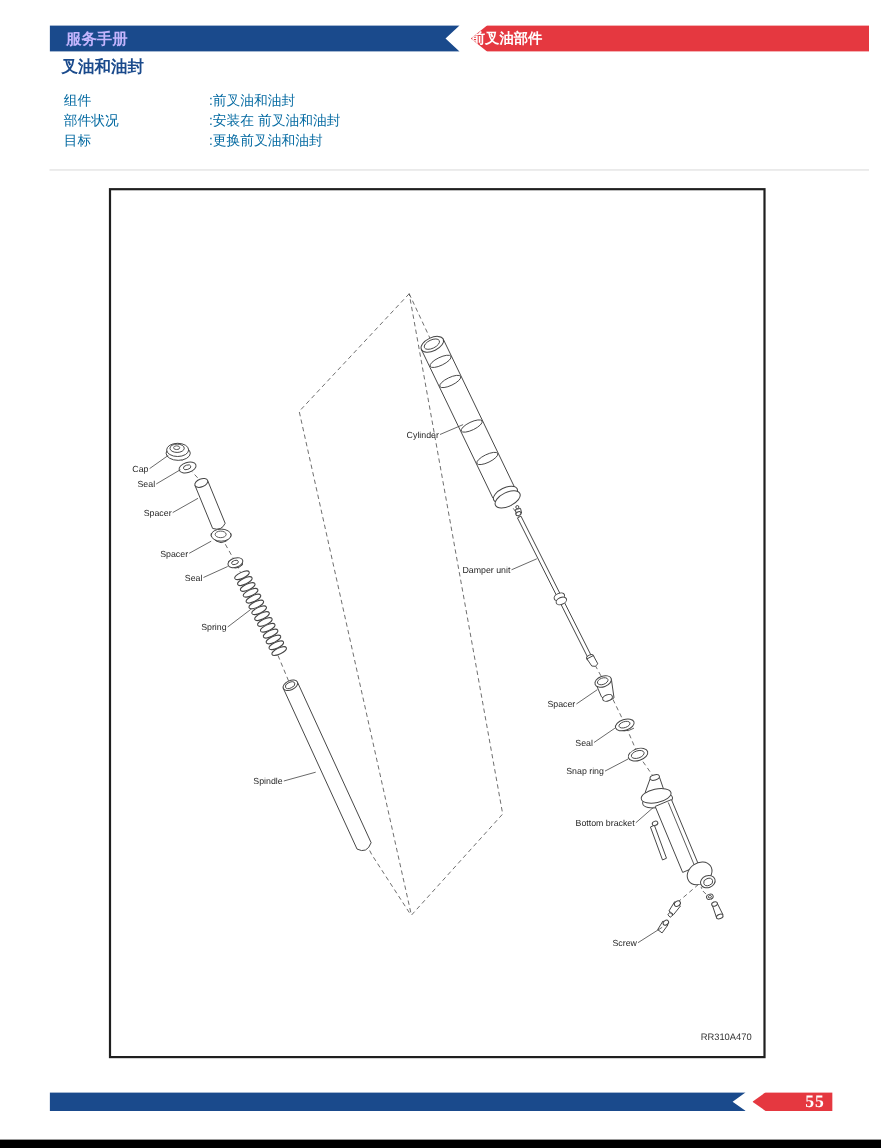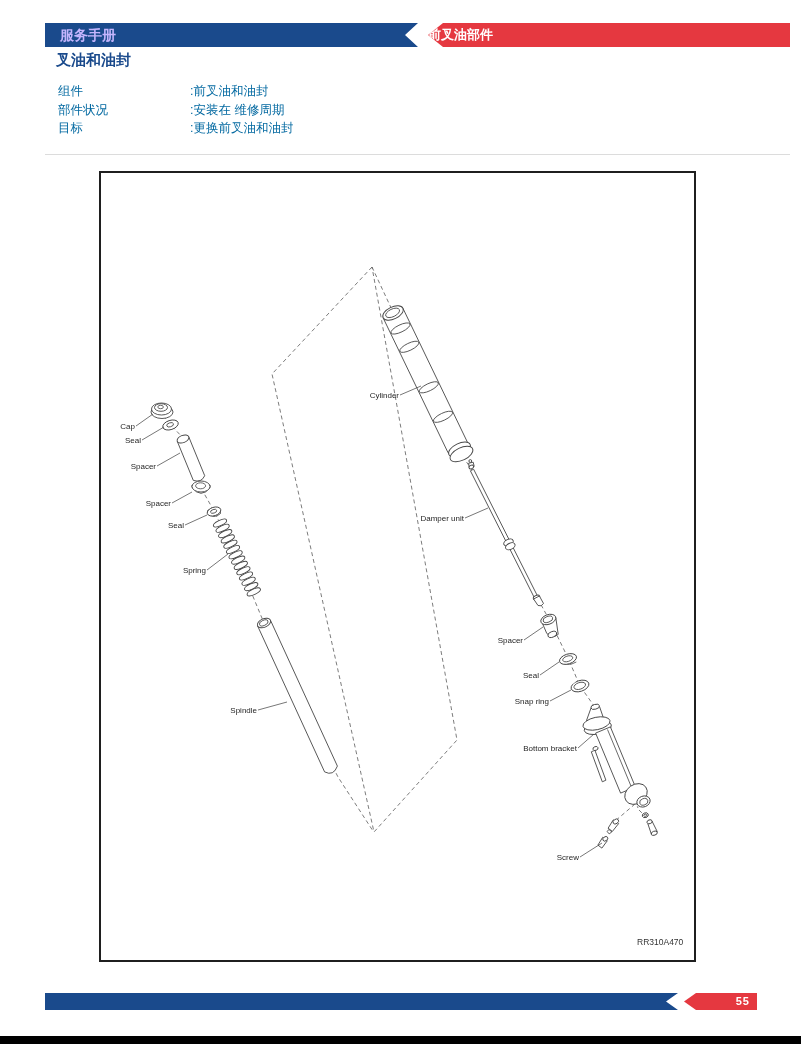--- a/index.html
+++ b/index.html
@@ -44,44 +44,45 @@
   .leader{fill:none;stroke:#3c3c3c;stroke-width:0.7;}
   .lbl{font-family:"Liberation Sans","DejaVu Sans",sans-serif;font-size:8px;fill:#1f1f1f;}
   .code{font-family:"Liberation Sans","DejaVu Sans",sans-serif;font-size:8.5px;fill:#333;}
   
   .ftr-blue{
     position:absolute;left:45px;top:993px;width:633px;height:17px;background:#1a4a8c;
     clip-path:polygon(0 0,633px 0,621px 8.5px,633px 17px,0 17px);
   }
   .ftr-red{
     position:absolute;left:684px;top:993px;width:73px;height:17px;background:#e53840;
-    color:#fff;font-size:11px;font-weight:bold;line-height:17px;
+    color:#fff;font-size:16px;font-weight:bold;line-height:17px;
     text-align:right;padding-right:7px;box-sizing:border-box;letter-spacing:1px;
     clip-path:polygon(0 8.5px,12px 0,73px 0,73px 17px,12px 17px);
+    font-family:Liberation Serif, serif;
   }
   .bottom-bar{position:absolute;left:0;top:1036px;width:801px;height:8px;background:#000;}
 </style>
 </head>
 <body>
 
 <div class="hdr-blue">
   <span>服务手册</span>
 </div>
 <div class="hdr-red">
   <span>前叉油部件</span>
 </div>
 
 <div class="page-title">叉油和油封</div>
 
 <div class="specs">
   <div class="spec-row">
     <span class="spec-label">组件</span><span class="spec-value">:前叉油和油封</span>
   </div>
   <div class="spec-row">
-    <span class="spec-label">部件状况</span><span class="spec-value">:安装在 维修周期</span>
+    <span class="spec-label">部件状况</span><span class="spec-value">:安装在 前叉油和油封</span>
   </div>
   <div class="spec-row">
     <span class="spec-label">目标</span><span class="spec-value">:更换前叉油和油封</span>
   </div>
 </div>
 <div class="divider"></div>
 
 <div class="diagram-box">
 <svg width="597" height="791" viewBox="99 171 597 791" xmlns="http://www.w3.org/2000/svg">
 

